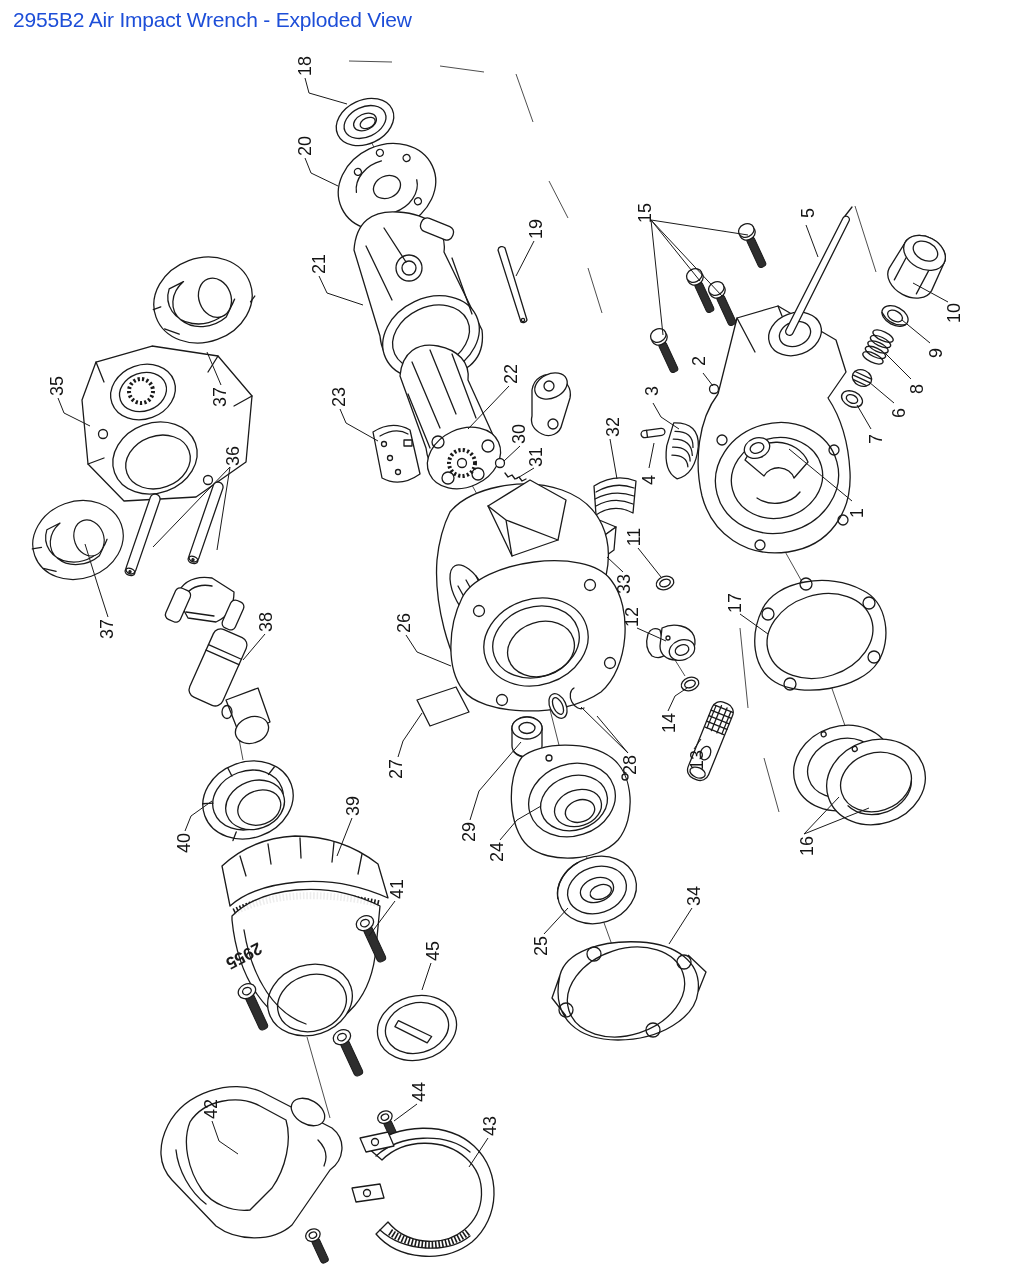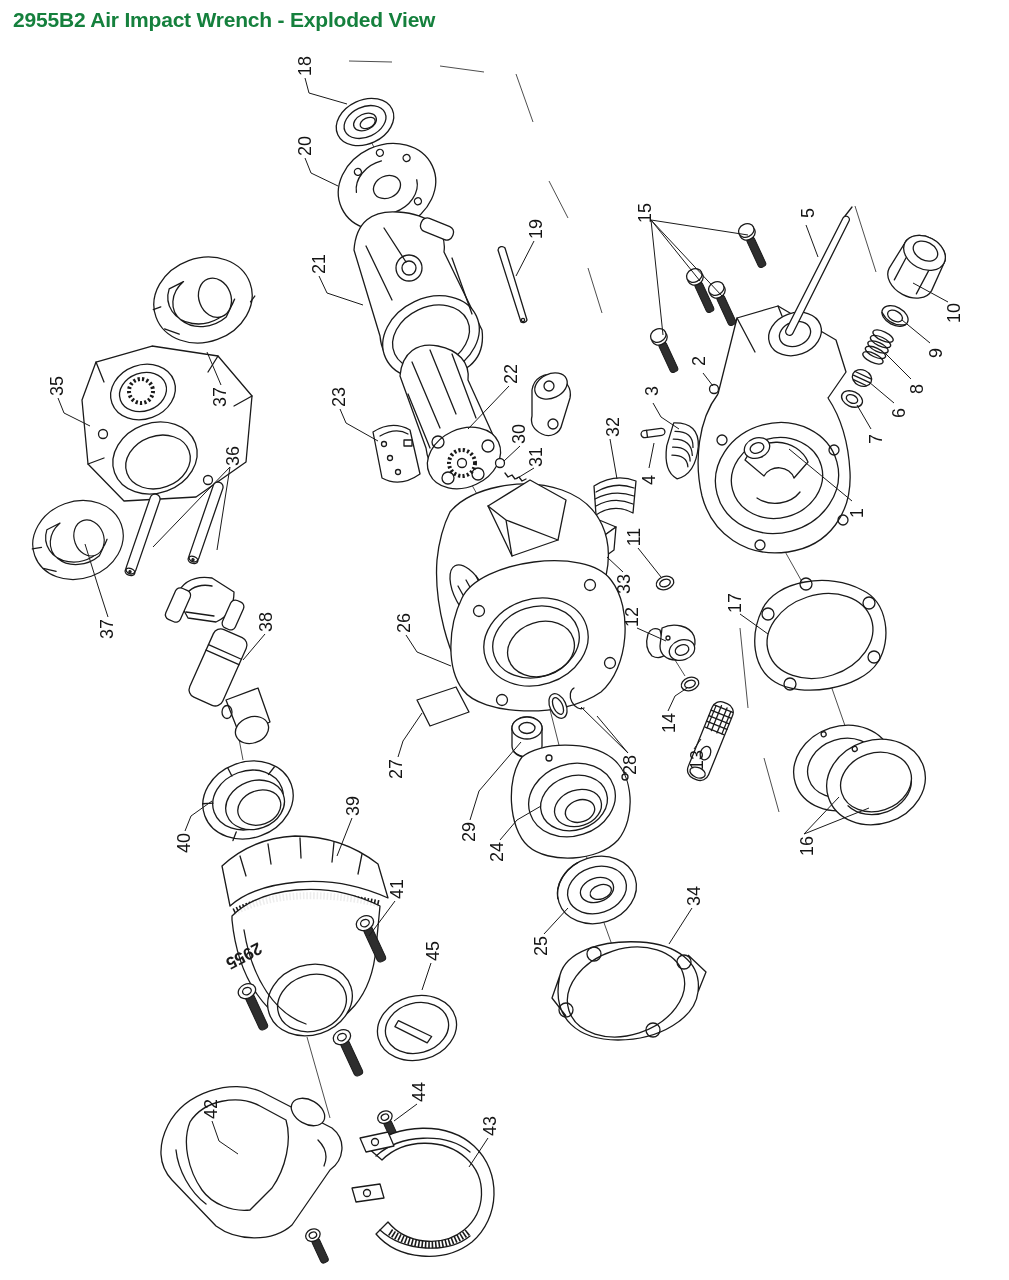--- a/index.html
+++ b/index.html
@@ -1,19 +1,19 @@
 <!DOCTYPE html>
 <html><head>
 <meta charset="utf-8">
 <style>
   html,body{margin:0;padding:0;background:#fff;width:1009px;height:1280px;overflow:hidden;}
   body{font-family:"Liberation Sans", sans-serif;}
   #stage{position:relative;width:1009px;height:1280px;background:#fff;}
-  h1.title{position:absolute;left:13px;top:8px;margin:0;font-size:21px;font-weight:bold;
-           color:#15803d;letter-spacing:-0.2px;}
+  h1.title{position:absolute;left:13px;top:8px;margin:0;font-size:21px;font-weight:normal;
+           color:#1d4ed8;letter-spacing:-0.2px;}
   svg{position:absolute;left:0;top:0;}
   .ln{fill:none;stroke:#1a1a1a;stroke-width:1.3;stroke-linecap:round;stroke-linejoin:round;}
   .fw{fill:#ffffff;stroke:#1a1a1a;stroke-width:1.3;stroke-linejoin:round;}
   .dk{fill:#2e2e2e;stroke:#1a1a1a;stroke-width:1;}
   .axis{fill:none;stroke:#3a3a3a;stroke-width:0.9;}
   .leader{fill:none;stroke:#1a1a1a;stroke-width:1;}
   .pnum{font-family:"Liberation Sans",sans-serif;font-size:18px;fill:#141414;
         text-anchor:middle;dominant-baseline:central;}
   .gear{fill:#fff;stroke:#1a1a1a;stroke-width:4;stroke-dasharray:2.2,2.2;}
   .knurl{fill:none;stroke:#1a1a1a;stroke-width:7;stroke-dasharray:1.6,1.8;}

